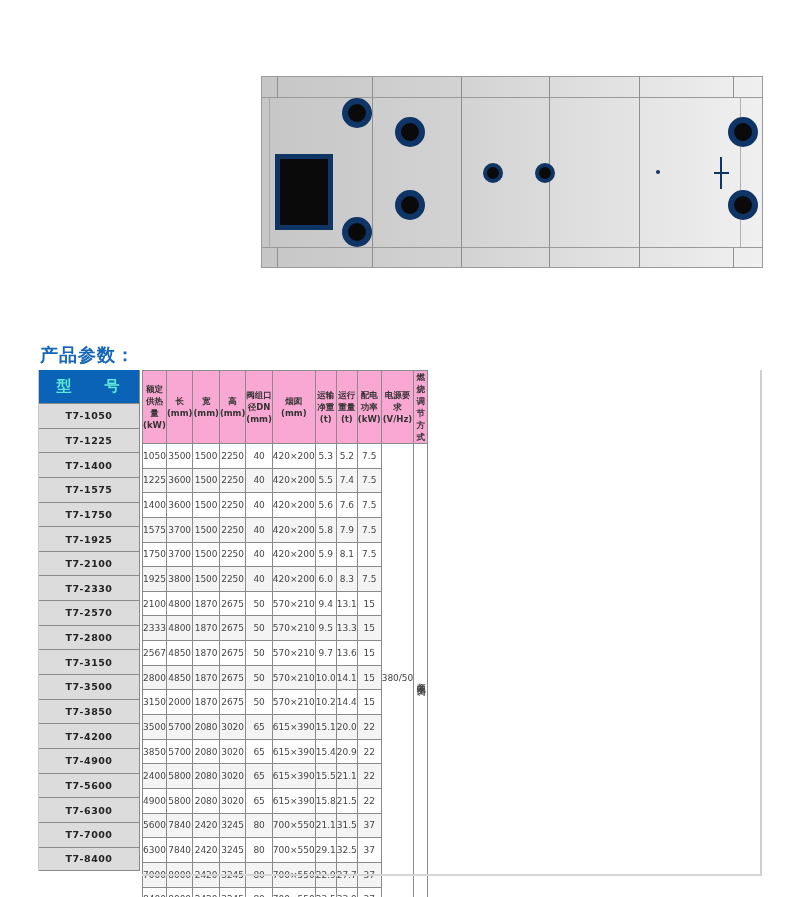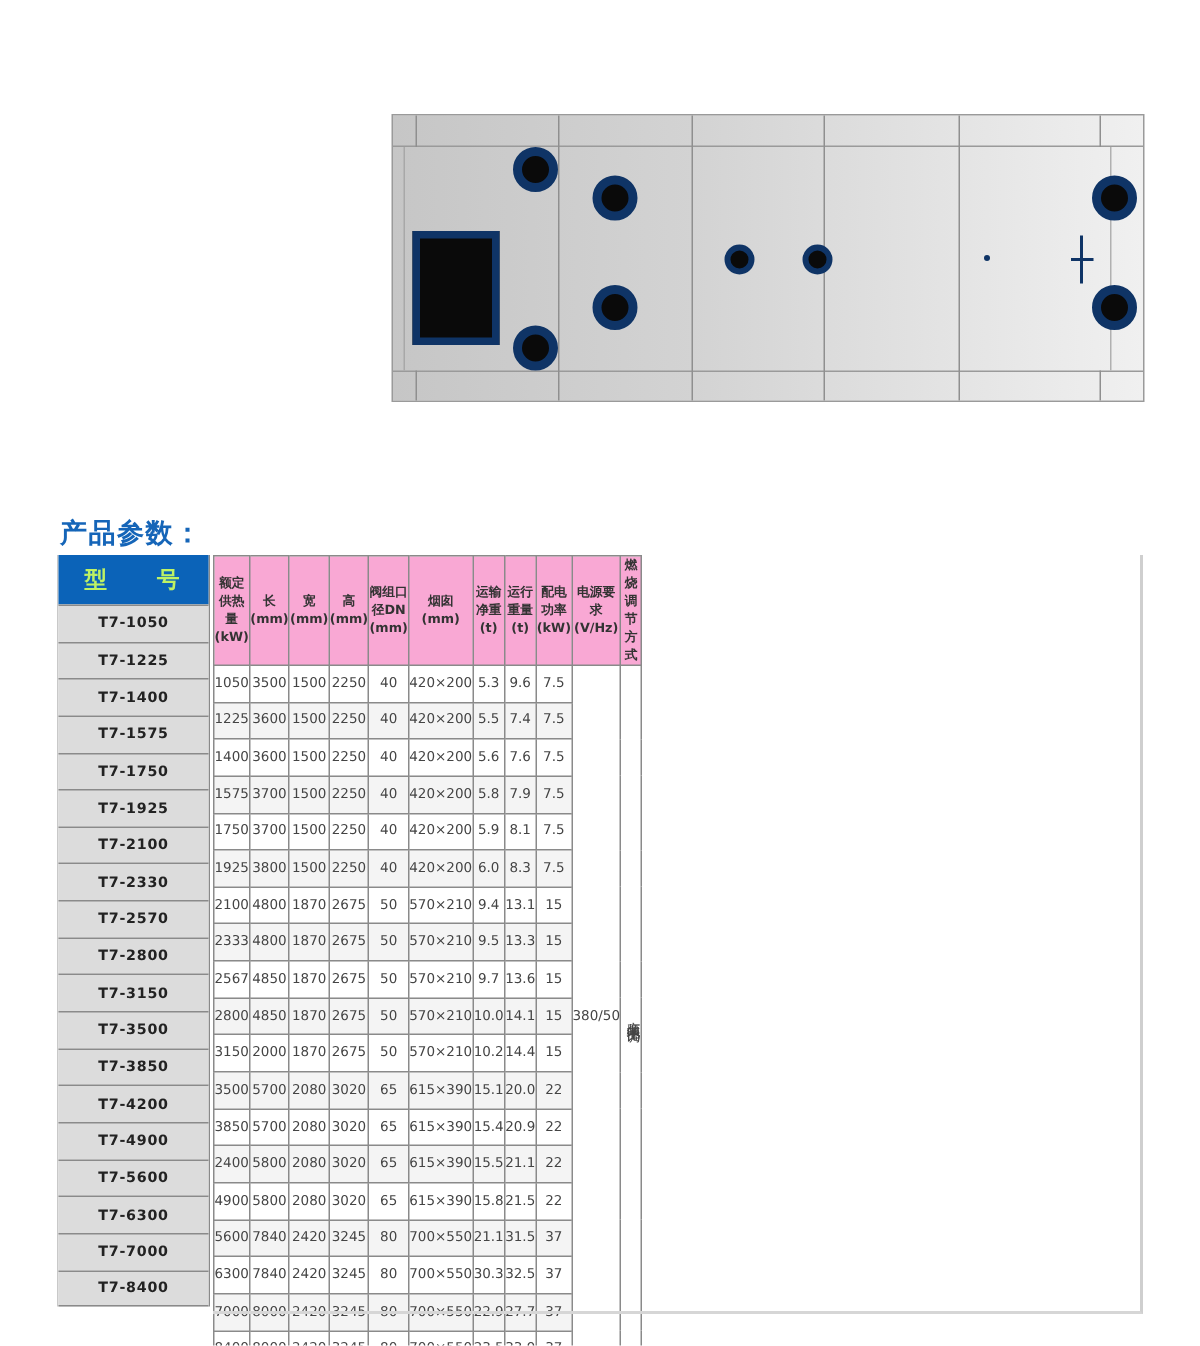--- a/index.html
+++ b/index.html
@@ -14,21 +14,21 @@
   .vline { position:absolute; width:1px; background:#8f8f8f; }
   .port { position:absolute; border-radius:50%; background:#0a0a0a; border-style:solid; border-color:#0f3466; box-sizing:border-box; }
   .burner-box { position:absolute; left:13px; top:77px; width:58px; height:76px; background:#0a0a0a; border:5px solid #0f3466; box-sizing:border-box; }
 
   
   .section-title { position:absolute; left:40px; top:343px; font-size:18px; font-weight:bold; color:#1565b8; letter-spacing:1px; }
 
   
   .tbl-wrap { position:absolute; left:38px; top:370px; }
   .model-col { position:absolute; left:0; top:0; width:100px; }
-  .model-head { width:100px; height:33px; background:#0b63b8; color:#bef264; font-weight:bold; font-size:15px; display:flex; align-items:center; justify-content:center; letter-spacing:14px; padding-left:12px; box-sizing:border-box; }
+  .model-head { width:100px; height:33px; background:#0b63b8; color:#5eead4; font-weight:bold; font-size:15px; display:flex; align-items:center; justify-content:center; letter-spacing:14px; padding-left:12px; box-sizing:border-box; }
   .model-cell { width:100px; height:24.65px; background:#dcdcdc; border-top:1px solid #8a8a8a; box-sizing:border-box; font-size:9.5px; font-weight:bold; color:#222; display:flex; align-items:center; justify-content:center; letter-spacing:0.5px; }
   .model-col .model-cell:last-child { border-bottom:1px solid #8a8a8a; }
   .model-col { border-right:1px solid #8a8a8a; border-left:1px solid #c9c9c9; }
 
   .data-tbl { position:absolute; left:104px; top:0; border-collapse:collapse; table-layout:fixed; }
   .data-tbl th { background:#f9a8d4; font-size:8.5px; font-weight:bold; color:#333; height:33px; padding:0; border:1px solid #8a8a8a; line-height:12px; text-align:center; }
   .data-tbl td { height:23.65px; padding:0; border:1px solid #8a8a8a; font-size:9px; color:#444; text-align:center; }
   .data-tbl tr.alt td.c { background:#f4f4f4; }
   .data-tbl td.merge { background:#fff; vertical-align:middle; }
   .vertical-text { writing-mode:vertical-rl; font-size:9px; letter-spacing:1px; color:#444; display:inline-block; }
@@ -159,21 +159,21 @@
     </thead>
     <tbody id="tbody">
         <tr>
           <td class="c">1050</td>
           <td class="c">3500</td>
           <td class="c">1500</td>
           <td class="c">2250</td>
           <td class="c">40</td>
           <td class="c">420×200</td>
           <td class="c">5.3</td>
-          <td class="c">9.6</td>
+          <td class="c">5.2</td>
           <td class="c">7.5</td>
           <td class="merge" rowspan="19">380/50</td>
           <td class="merge" rowspan="19"><span class="vertical-text">变频电子比调</span></td>
         </tr>
         <tr class="alt">
           <td class="c">1225</td>
           <td class="c">3600</td>
           <td class="c">1500</td>
           <td class="c">2250</td>
           <td class="c">40</td>
@@ -336,21 +336,21 @@
           <td class="c">31.5</td>
           <td class="c">37</td>
         </tr>
         <tr>
           <td class="c">6300</td>
           <td class="c">7840</td>
           <td class="c">2420</td>
           <td class="c">3245</td>
           <td class="c">80</td>
           <td class="c">700×550</td>
-          <td class="c">30.3</td>
+          <td class="c">29.1</td>
           <td class="c">32.5</td>
           <td class="c">37</td>
         </tr>
         <tr class="alt">
           <td class="c">7000</td>
           <td class="c">8000</td>
           <td class="c">2420</td>
           <td class="c">3245</td>
           <td class="c">80</td>
           <td class="c">700×550</td>

